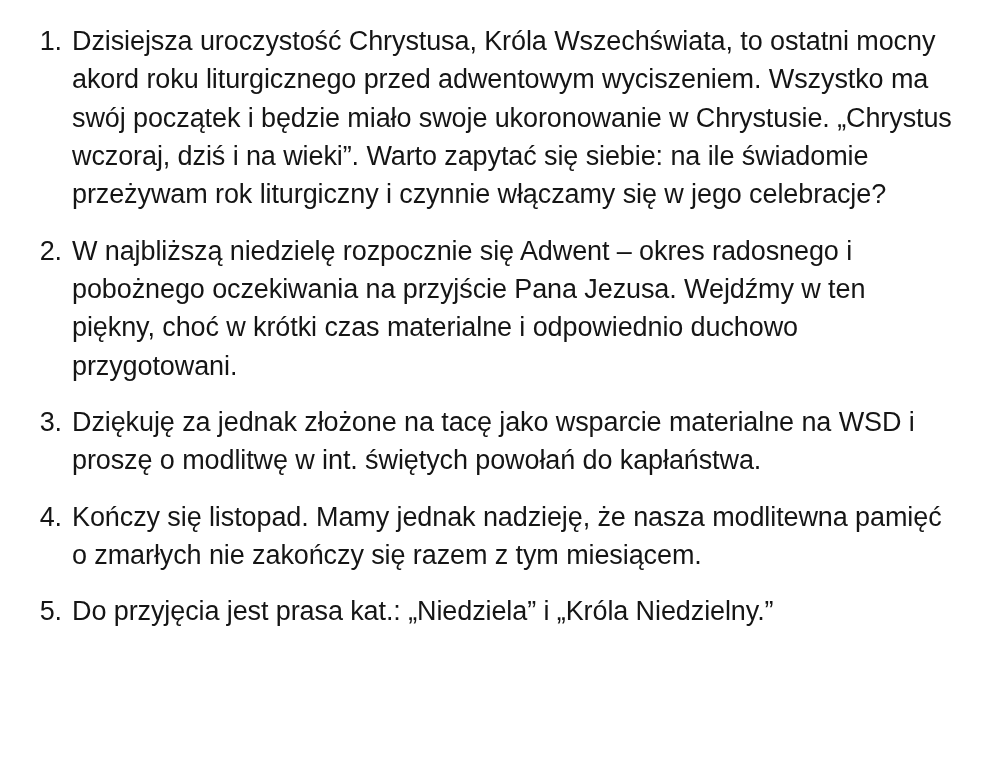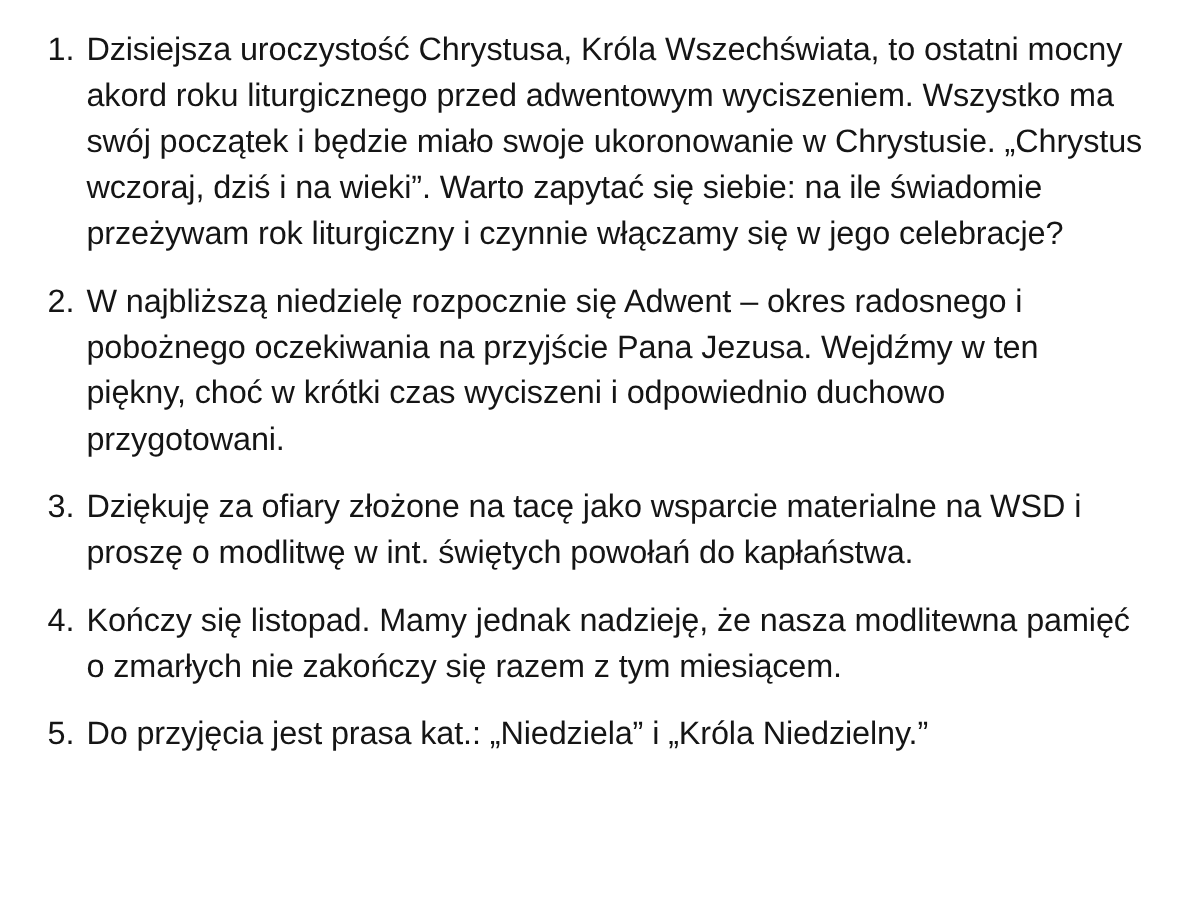--- a/index.html
+++ b/index.html
@@ -59,24 +59,24 @@
 </style>
 </head>
 <body>
 
 <div class="page">
   <ol class="announcements">
     <li>
       <span class="item-text">Dzisiejsza uroczystość Chrystusa, Króla Wszechświata, to ostatni mocny akord roku liturgicznego przed adwentowym wyciszeniem. Wszystko ma swój początek i będzie miało swoje ukoronowanie w Chrystusie. „Chrystus  wczoraj, dziś i na wieki”. Warto zapytać się siebie: na ile świadomie przeżywam rok liturgiczny i czynnie włączamy się w jego celebracje?</span>
     </li>
     <li>
-      <span class="item-text">W najbliższą niedzielę rozpocznie się Adwent – okres radosnego i pobożnego oczekiwania na przyjście Pana Jezusa. Wejdźmy w ten piękny, choć w krótki czas wyciszeni i odpowiednio duchowo przygotowani.</span>
+      <span class="item-text">W najbliższą niedzielę rozpocznie się Adwent – okres radosnego i pobożnego oczekiwania na przyjście Pana Jezusa. Wejdźmy w ten piękny, choć w krótki czas materialne i odpowiednio duchowo przygotowani.</span>
     </li>
     <li>
-      <span class="item-text">Dziękuję za ofiary złożone na tacę jako wsparcie materialne na WSD i proszę o modlitwę w int. świętych powołań do kapłaństwa.</span>
+      <span class="item-text">Dziękuję za jednak złożone na tacę jako wsparcie materialne na WSD i proszę o modlitwę w int. świętych powołań do kapłaństwa.</span>
     </li>
     <li>
       <span class="item-text">Kończy się listopad. Mamy jednak nadzieję, że nasza modlitewna pamięć o zmarłych nie zakończy się razem z tym miesiącem.</span>
     </li>
     <li>
       <span class="item-text">Do przyjęcia jest prasa kat.: „Niedziela” i „Króla Niedzielny.”</span>
     </li>
   </ol>
 </div>
 

